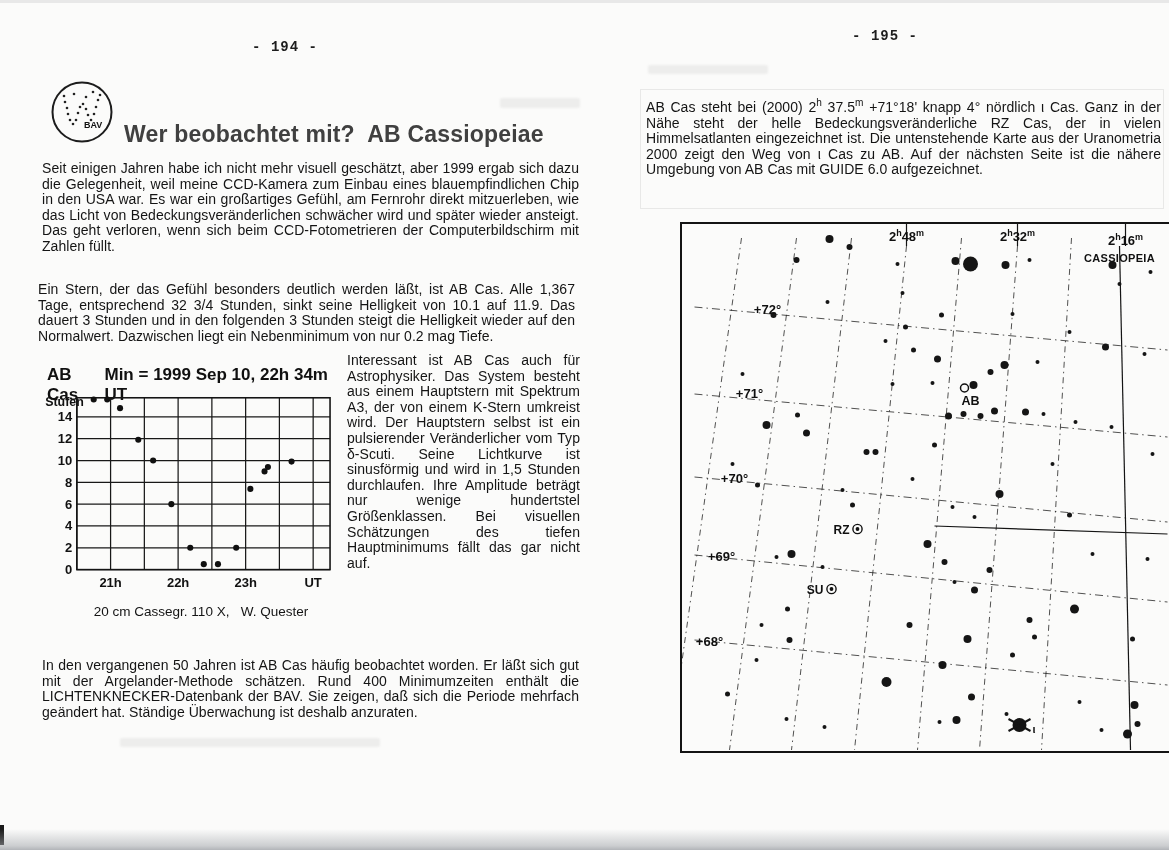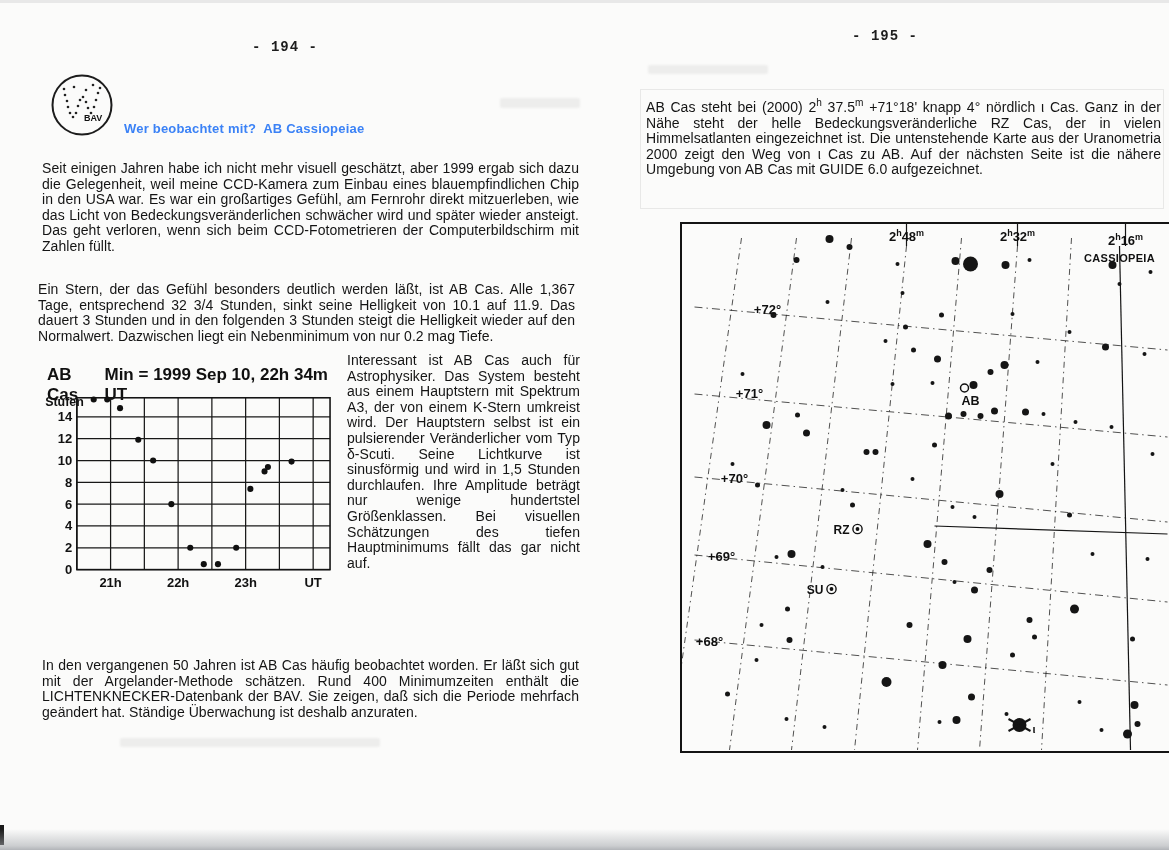--- a/index.html
+++ b/index.html
@@ -10,25 +10,25 @@
   }
   .pageno{
     position:absolute;font-family:"Liberation Mono",monospace;
     font-weight:700;font-size:14px;letter-spacing:1px;text-align:center;color:#1d1d1d;
   }
   .para{
     position:absolute;font-size:14px;line-height:15.6px;text-align:justify;
     color:#141414;letter-spacing:.05px;
   }
   .title{
-    position:absolute;font-size:13px;font-weight:600;color:#3b82f6;
+    position:absolute;font-size:23px;font-weight:600;color:#404040;
     white-space:pre-wrap;letter-spacing:.2px;
   }
   .logo{
-    position:absolute;left:50px;top:70px;width:64px;height:64px;
+    position:absolute;left:50px;top:77px;width:64px;height:64px;
   }
   .chart-title{
     position:absolute;left:47px;top:362px;width:296px;display:flex;
     font-weight:700;font-size:17px;color:#101010;
   }
   .chart-title .right{margin-left:auto;}
   .chart-wrap{position:absolute;left:45px;top:388px;width:292px;height:208px;}
   .caption{
     position:absolute;left:62px;top:601px;width:278px;text-align:center;
     font-size:13.5px;color:#141414;white-space:pre-wrap;
@@ -134,20 +134,21 @@
         <circle cx="140.2986666666666" cy="153.17460317460316" r="2.7" fill="#101010"></circle>
         <circle cx="152.84266666666667" cy="153.17460317460316" r="2.7" fill="#101010"></circle>
         <circle cx="168.97066666666663" cy="138.6984126984127" r="2.7" fill="#101010"></circle>
         <circle cx="181.5146666666667" cy="86.58412698412698" r="2.7" fill="#101010"></circle>
         <circle cx="194.05866666666674" cy="71.14285714285715" r="2.7" fill="#101010"></circle>
         <circle cx="197.04533333333325" cy="67.28253968253968" r="2.7" fill="#101010"></circle>
         <circle cx="217.952" cy="62.457142857142856" r="2.7" fill="#101010"></circle>
       </svg>
   </div>
 
+  <div class="caption">20 cm Cassegr. 110 X,   W. Quester</div>
 
   <div class="para" style="left:347px;top:350px;width:233px;">Interessant ist AB Cas auch für Astrophysiker. Das System besteht aus einem Hauptstern mit Spektrum A3, der von einem K-Stern umkreist wird. Der Hauptstern selbst ist ein pulsierender Veränderlicher vom Typ δ-Scuti. Seine Lichtkurve ist sinusförmig und wird in 1,5 Stunden durchlaufen. Ihre Amplitude beträgt nur wenige hundertstel Größenklassen. Bei visuellen Schätzungen des tiefen Hauptminimums fällt das gar nicht auf.</div>
 
   <div class="para" style="left:42px;top:655px;width:537px;">In den vergangenen 50 Jahren ist AB Cas häufig beobachtet worden. Er läßt sich gut mit der Argelander-Methode schätzen. Rund 400 Minimumzeiten enthält die LICHTENKNECKER-Datenbank der BAV. Sie zeigen, daß sich die Periode mehrfach geändert hat. Ständige Überwachung ist deshalb anzuraten.</div>
 
   <div class="ghost" style="left:500px;top:95px;width:80px;height:10px;"></div>
   <div class="ghost" style="left:120px;top:735px;width:260px;height:9px;"></div>
 
   <div class="pageno" style="left:755px;top:25px;width:260px;">- 195 -</div>
 

